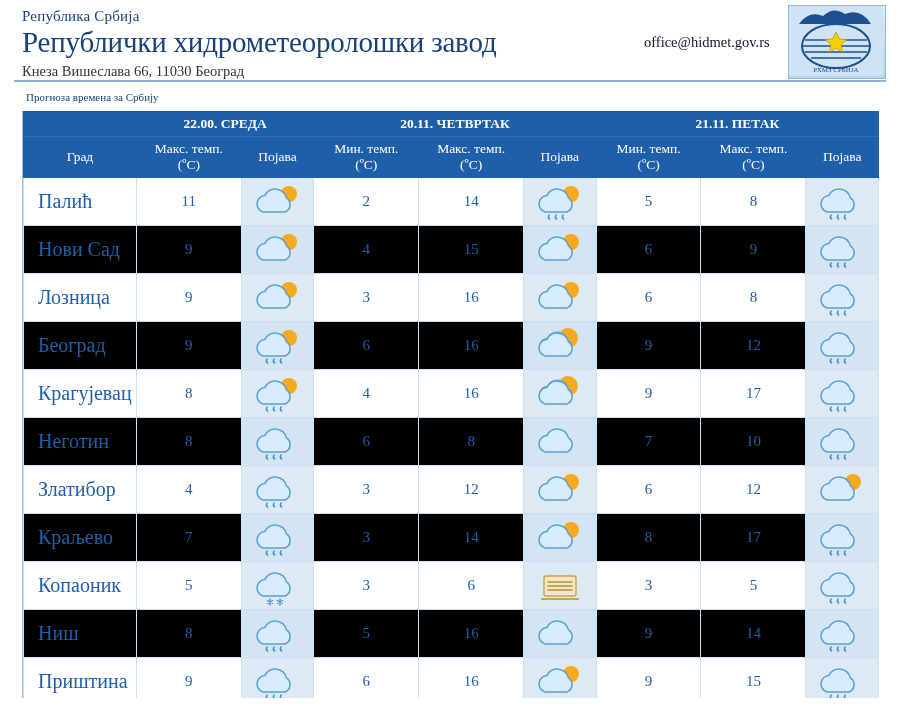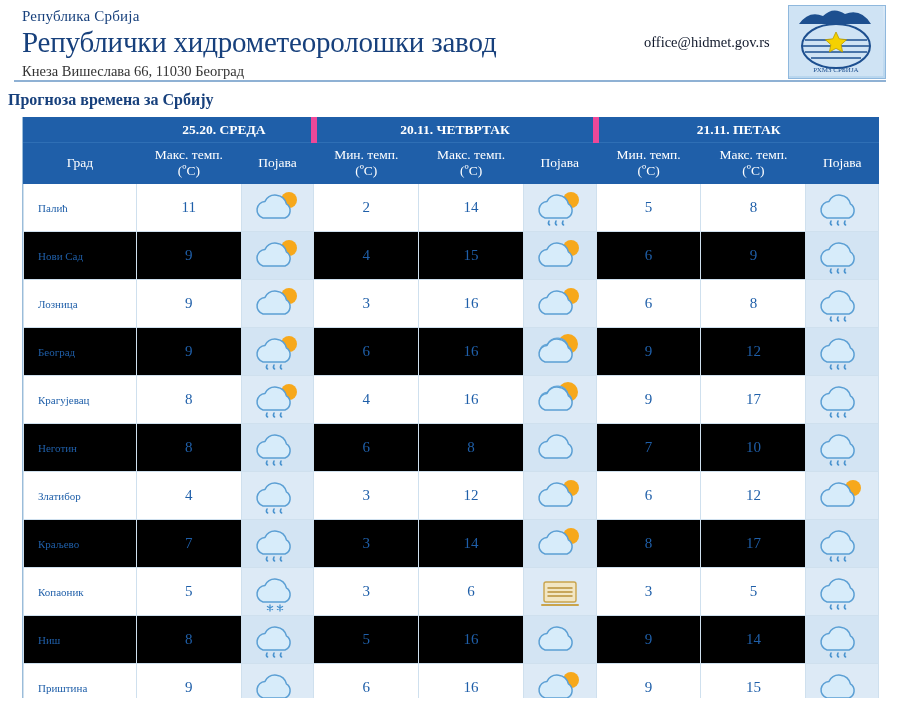--- a/index.html
+++ b/index.html
@@ -64,24 +64,24 @@
   .logo svg { display:block; }
 
   .hdr-rule {
     height: 2px;
     background: #8fb1d4;
     margin: 2px 14px 0 14px;
   }
 
   .section-title {
     font-family: "Liberation Serif", serif;
-    font-size: 16px;
-    font-weight: bold;
+    font-size: 11px;
+    font-weight: normal;
     color: #17407c;
-    padding: 9px 0 8px 8px;
+    padding: 9px 0 8px 26px;
   }
 
   
   .table-wrap {
     margin: 0 22px;
     border: 1px solid #9bbcd9;
     border-top: none;
   }
   table.fc {
     border-collapse: collapse;
@@ -95,21 +95,21 @@
     background: #1f5fa9;
     color: #ffffff;
     font-family: "Liberation Serif", serif;
     font-size: 13.5px;
     font-weight: bold;
     height: 22px;
     border: 1px solid #1f5fa9;
     border-bottom: 1px solid #2f6fb5;
   }
   thead tr.daybar th.sep {
-    border-left: 6px solid #ec4899;
+    border-left: 1px solid #ec4899;
   }
   thead tr.colhdr th {
     background: #1f5fa9;
     color: #ffffff;
     font-family: "Liberation Serif", serif;
     font-size: 13.5px;
     font-weight: normal;
     height: 38px;
     border: 1px solid #1f5fa9;
     vertical-align: middle;
@@ -122,21 +122,21 @@
     text-align: center;
     font-family: "Liberation Serif", serif;
     font-size: 15px;
     color: #1f5fa9;
     background: #ffffff;
   }
   tbody tr.alt td { background: #000000; }
   tbody td.city {
     text-align: left;
     padding-left: 14px;
-    font-size: 11px;
+    font-size: 20px;
   }
   tbody td.icon { padding: 0; }
   tbody tr td.icon { background: #ddeaf6; }
   tbody tr.alt td.icon { background: #d3e4f3; }
 
   .icon-box {
     width: 100%;
     height: 45px;
     display: flex;
     align-items: center;
@@ -192,21 +192,21 @@
     <col class="c-temp">
         <col class="c-temp">
         <col class="c-icon">
     <col class="c-temp">
         <col class="c-temp">
         <col class="c-icon">
   </colgroup>
   <thead>
     <tr class="daybar">
       <th></th>
-      <th colspan="2">25.20. СРЕДА</th>
+      <th colspan="2">22.00. СРЕДА</th>
       <th class="sep" colspan="3">20.11. ЧЕТВРТАК</th>
       <th class="sep" colspan="3">21.11. ПЕТАК</th>
     </tr>
     <tr class="colhdr">
       <th>Град</th>
       <th>
         <span>Макс. темп.</span><br>
         <span>(ºC)</span>
       </th>
       <th>Појава</th>

